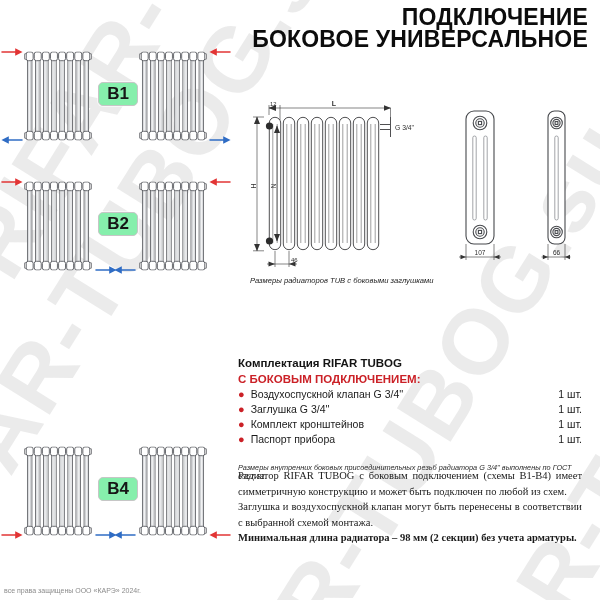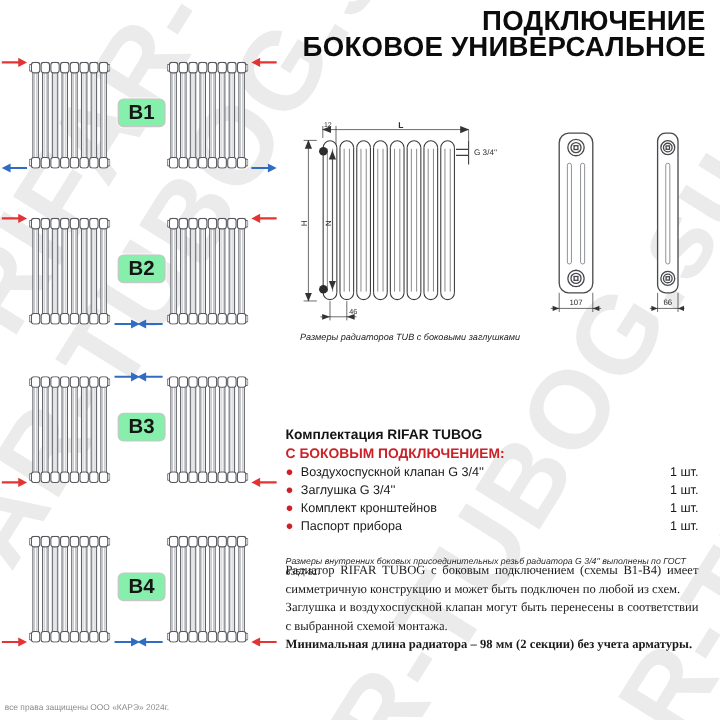--- a/index.html
+++ b/index.html
@@ -177,49 +177,20 @@
         </svg>
       </span>
     <span class="arrow blue left a-il">
         <svg viewBox="0 0 24 10">
           <use href="#arr-sym"></use>
         </svg>
       </span>
     <div class="scheme-label">B2</div>
   </div>
 
-  <div class="scheme-row" style="top:308px">
-    <svg class="rad l" viewBox="0 0 84 110">
-        <use href="#rad-sym"></use>
-      </svg>
-    <svg class="rad r" viewBox="0 0 84 110">
-        <use href="#rad-sym"></use>
-      </svg>
-    <span class="arrow blue a-irt">
-        <svg viewBox="0 0 24 10">
-          <use href="#arr-sym"></use>
-        </svg>
-      </span>
-    <span class="arrow red a-bl">
-        <svg viewBox="0 0 24 10">
-          <use href="#arr-sym"></use>
-        </svg>
-      </span>
-    <span class="arrow blue left a-ilt">
-        <svg viewBox="0 0 24 10">
-          <use href="#arr-sym"></use>
-        </svg>
-      </span>
-    <span class="arrow red left a-orb">
-        <svg viewBox="0 0 24 10">
-          <use href="#arr-sym"></use>
-        </svg>
-      </span>
-    <div class="scheme-label">B3</div>
-  </div>
 
   <div class="scheme-row" style="top:441px">
     <svg class="rad l" viewBox="0 0 84 110">
         <use href="#rad-sym"></use>
       </svg>
     <svg class="rad r" viewBox="0 0 84 110">
         <use href="#rad-sym"></use>
       </svg>
     <span class="arrow red a-bl">
         <svg viewBox="0 0 24 10">

